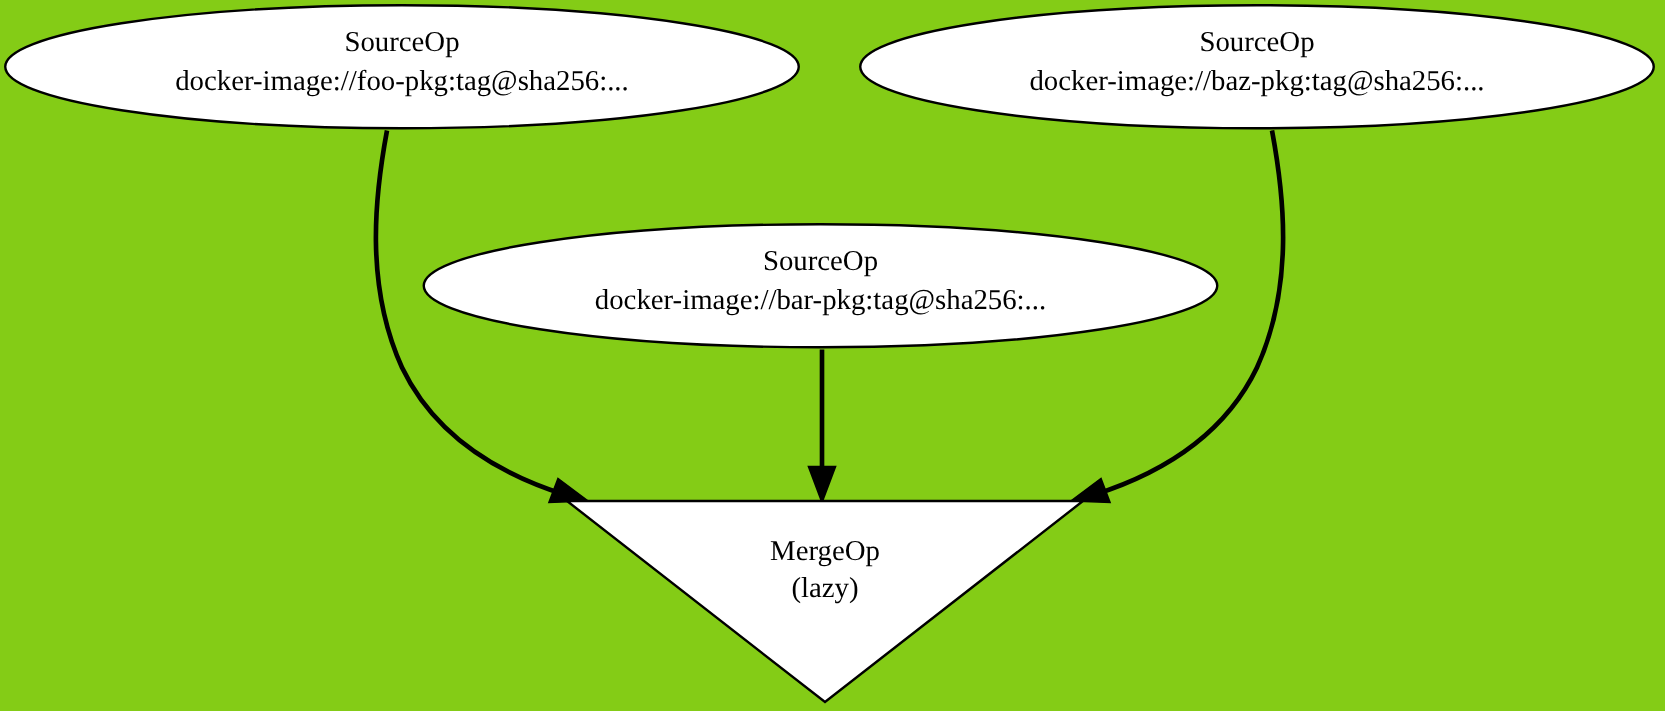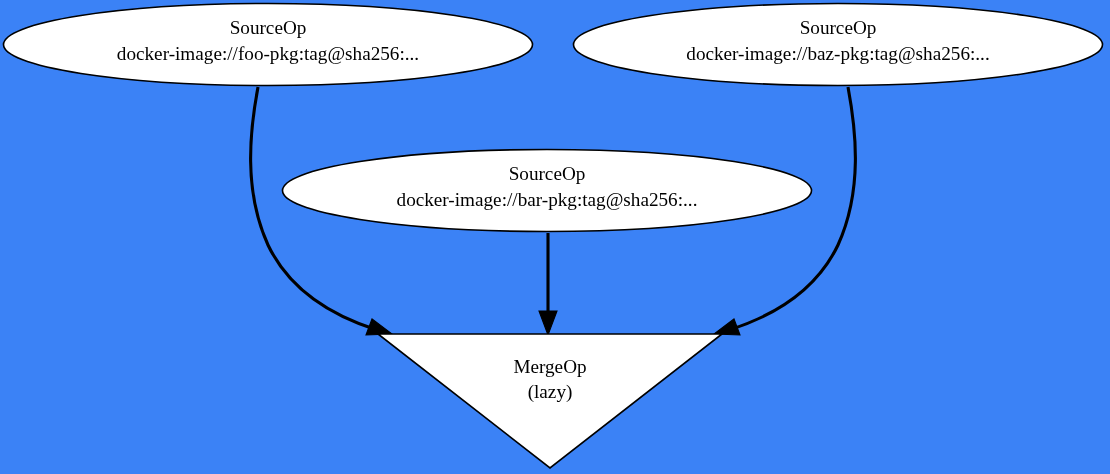--- a/index.html
+++ b/index.html
@@ -4,21 +4,21 @@
 <style>
   html, body {
     margin: 0;
     padding: 0;
     background: #ffffff;
   }
   #graph-canvas {
     position: relative;
     width: 1110px;
     height: 474px;
-    background: #3b82f6;
+    background: #84cc16;
     overflow: hidden;
     font-family: "Liberation Serif", "DejaVu Serif", serif;
     text-align: center;
   }
   #graph-svg {
     position: absolute;
     left: 0;
     top: 0;
     width: 1110px;
     height: 474px;

